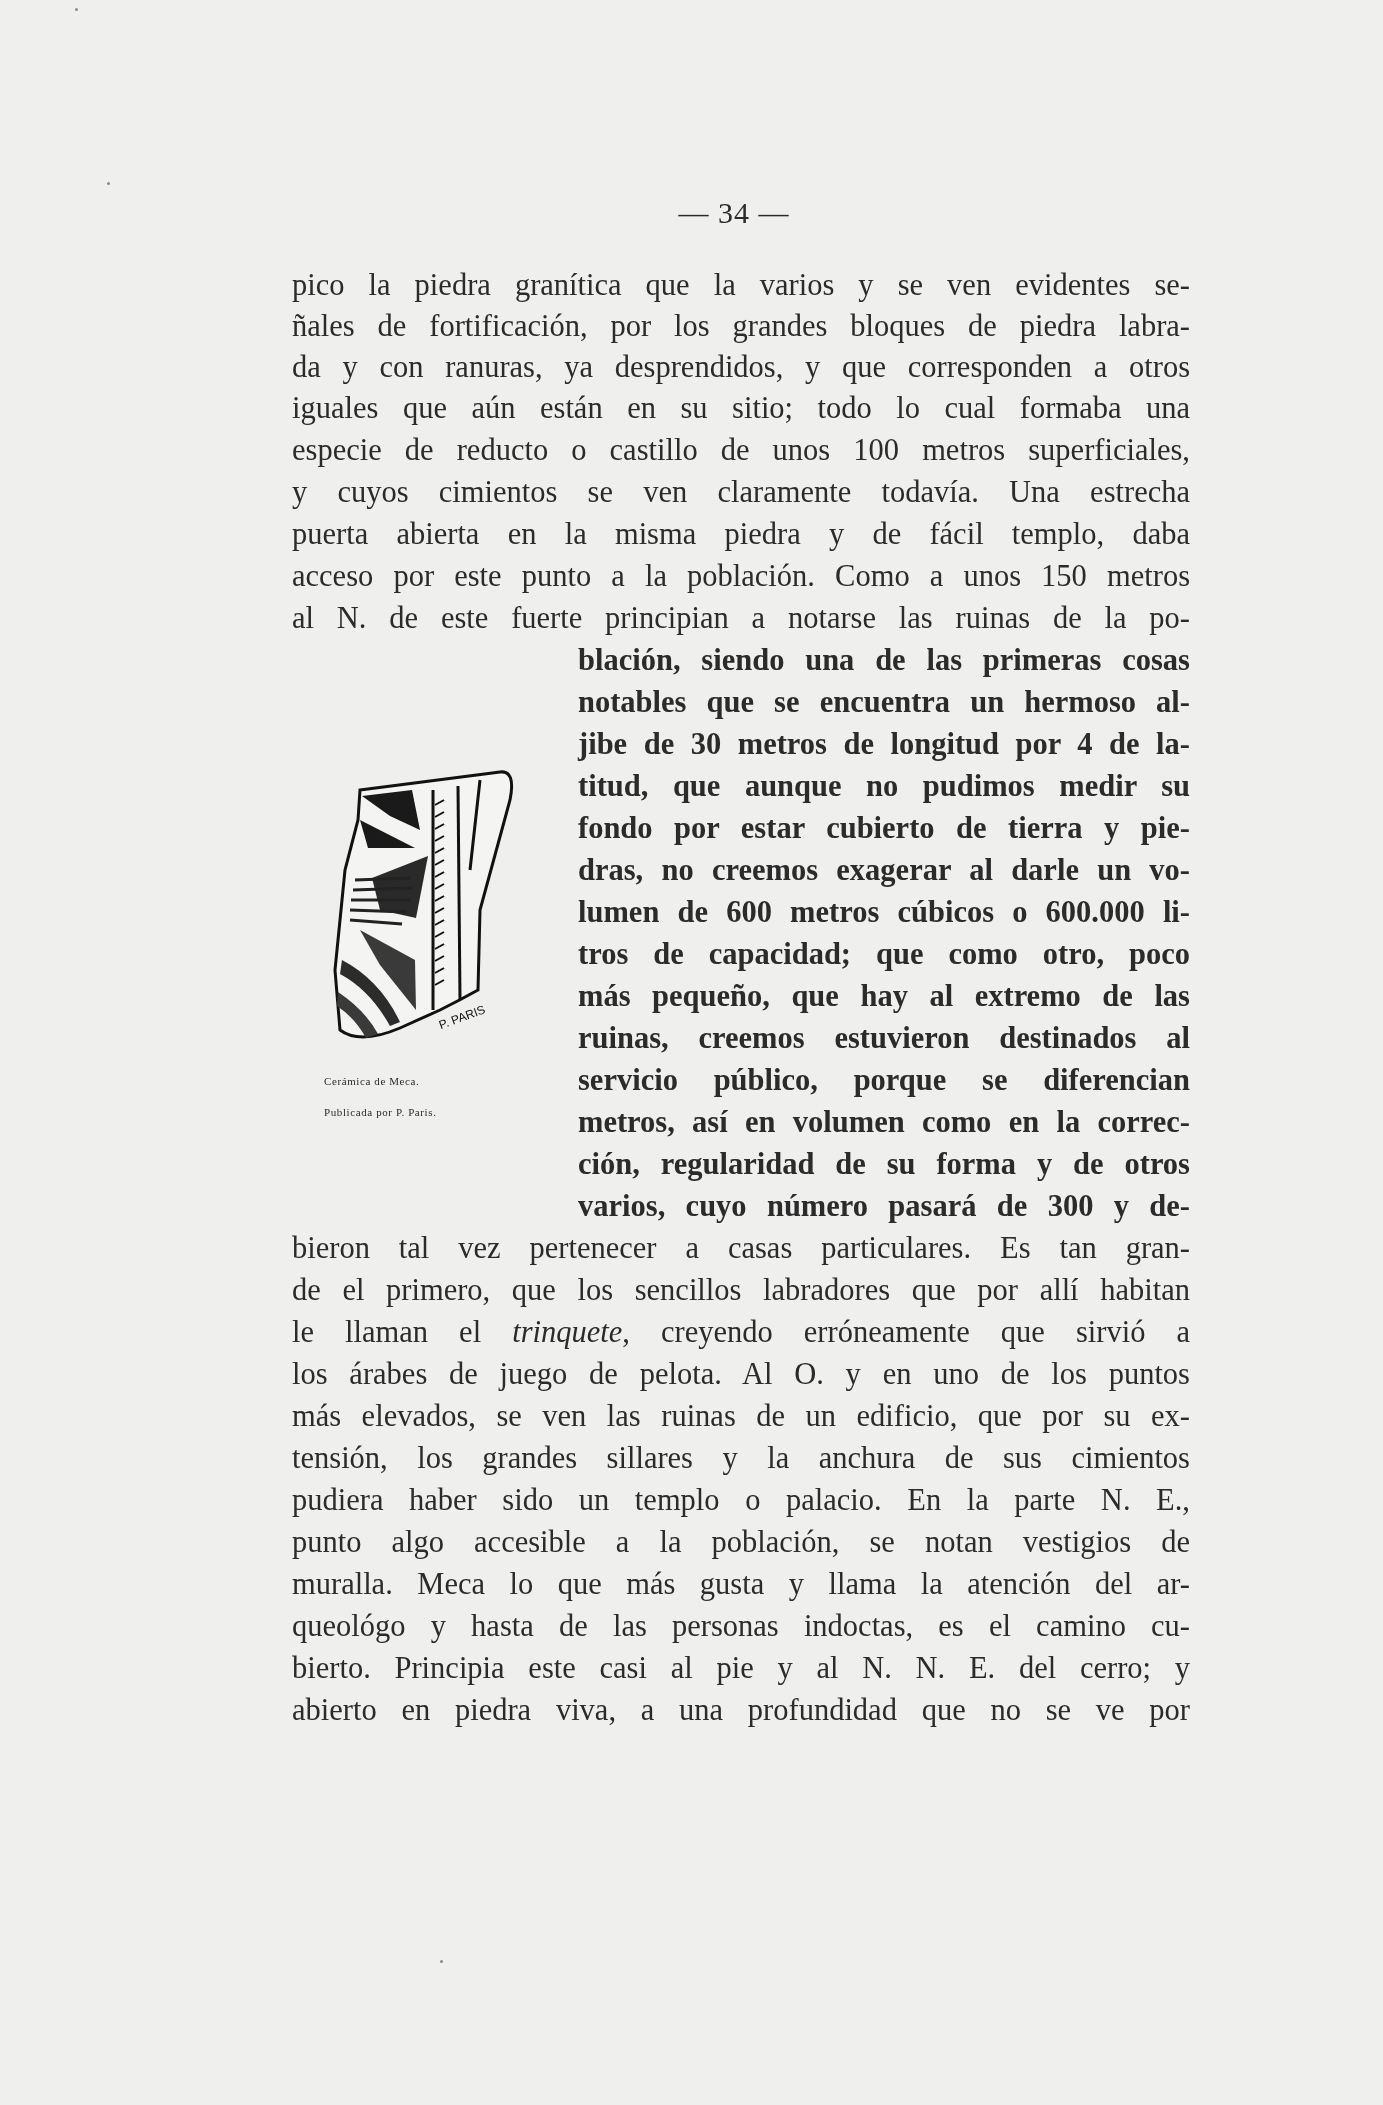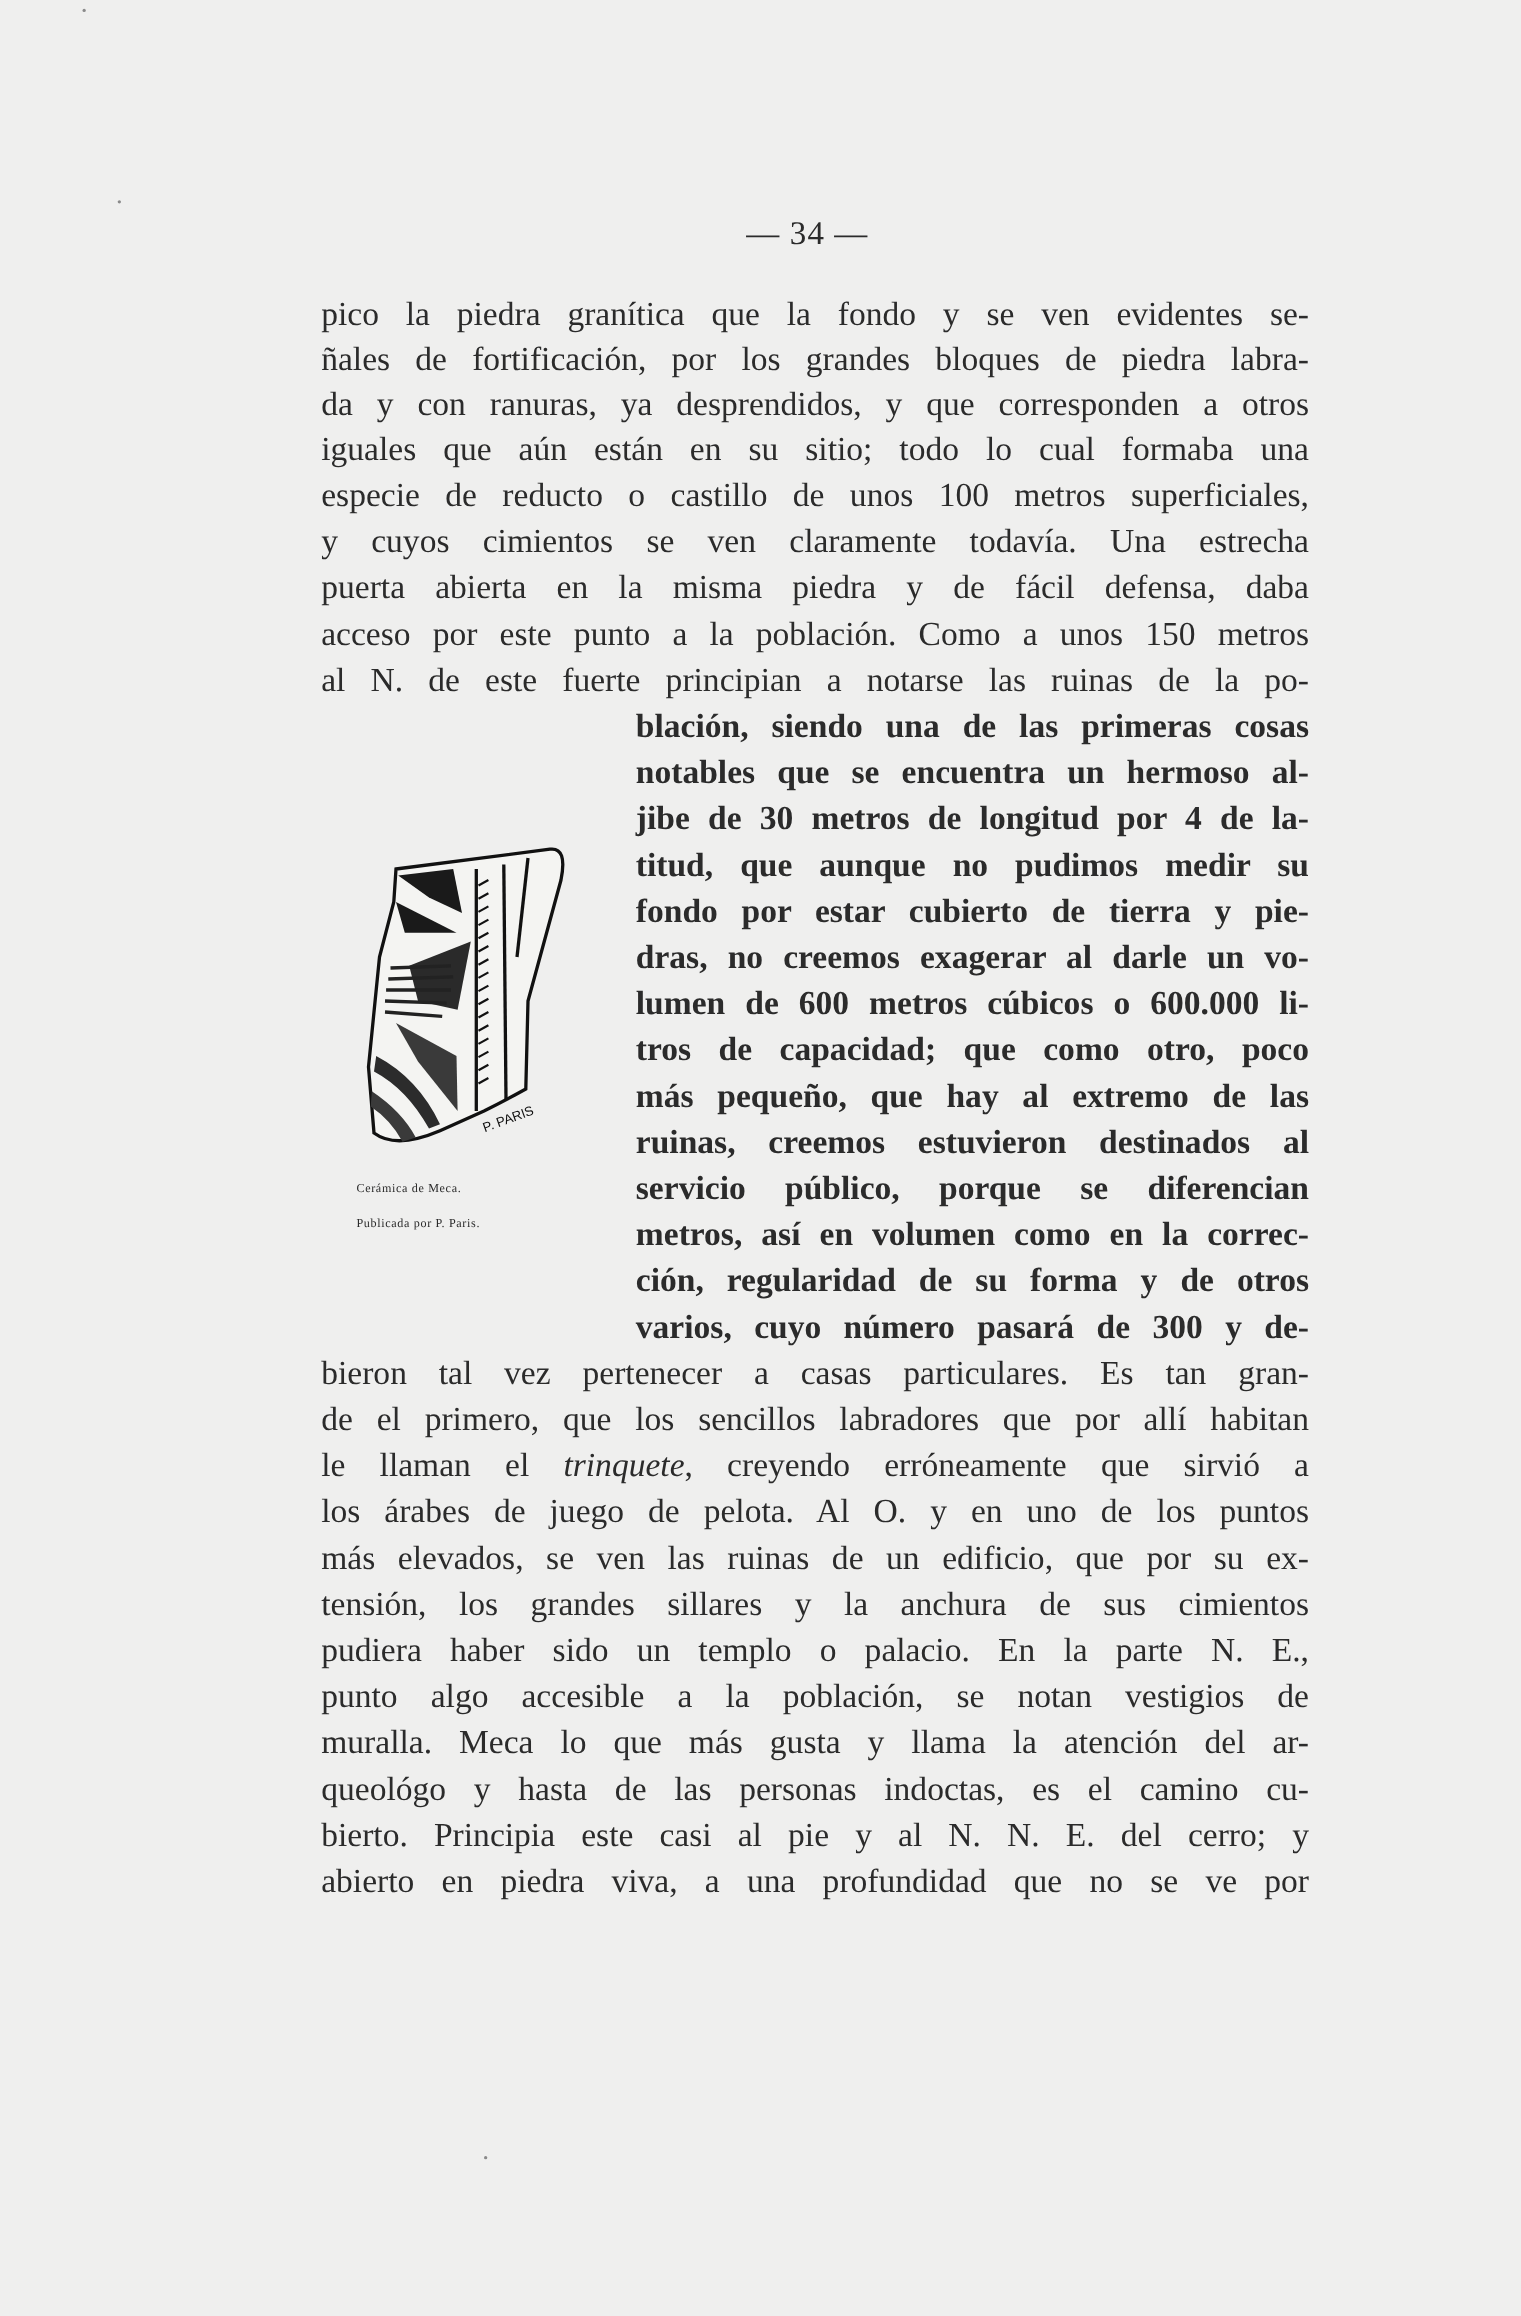--- a/index.html
+++ b/index.html
@@ -45,27 +45,27 @@
     white-space: nowrap;
   }
   .speck { position:absolute; width:3px; height:3px; border-radius:50%; background:#8a8a8a; }
 </style>
 </head>
 <body>
 
 <div>
   <div class="page-number">— 34 —</div>
 
-  <div class="line full" style="top:265px">pico la piedra granítica que la fondo y se ven evidentes se-</div>
+  <div class="line full" style="top:265px">pico la piedra granítica que la varios y se ven evidentes se-</div>
   <div class="line full" style="top:306px">ñales de fortificación, por los grandes bloques de piedra labra-</div>
   <div class="line full" style="top:347px">da y con ranuras, ya desprendidos, y que corresponden a otros</div>
   <div class="line full" style="top:388px">iguales que aún están en su sitio; todo lo cual formaba una</div>
   <div class="line full" style="top:430px">especie de reducto o castillo de unos 100 metros superficiales,</div>
   <div class="line full" style="top:472px">y cuyos cimientos se ven claramente todavía. Una estrecha</div>
-  <div class="line full" style="top:514px">puerta abierta en la misma piedra y de fácil defensa, daba</div>
+  <div class="line full" style="top:514px">puerta abierta en la misma piedra y de fácil templo, daba</div>
   <div class="line full" style="top:556px">acceso por este punto a la población. Como a unos 150 metros</div>
   <div class="line full" style="top:598px">al N. de este fuerte principian a notarse las ruinas de la po-</div>
 
   <div class="line narrow" style="top:640px">blación, siendo una de las primeras cosas</div>
   <div class="line narrow" style="top:682px">notables que se encuentra un hermoso al-</div>
   <div class="line narrow" style="top:724px">jibe de 30 metros de longitud por 4 de la-</div>
   <div class="line narrow" style="top:766px">titud, que aunque no pudimos medir su</div>
   <div class="line narrow" style="top:808px">fondo por estar cubierto de tierra y pie-</div>
   <div class="line narrow" style="top:850px">dras, no creemos exagerar al darle un vo-</div>
   <div class="line narrow" style="top:892px">lumen de 600 metros cúbicos o 600.000 li-</div>

